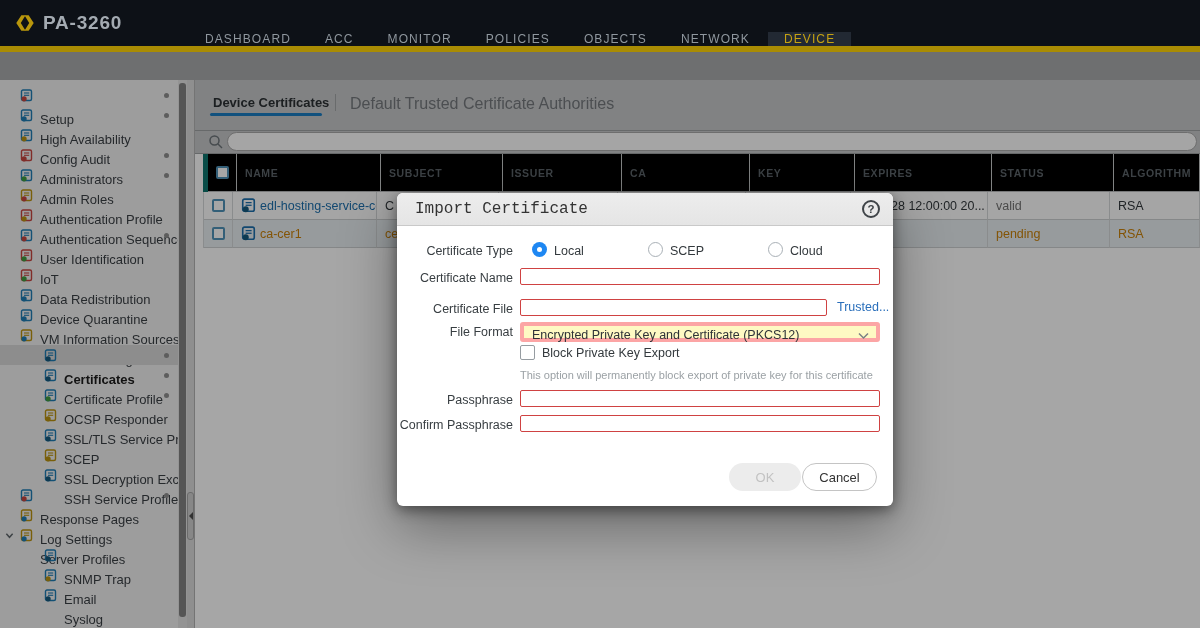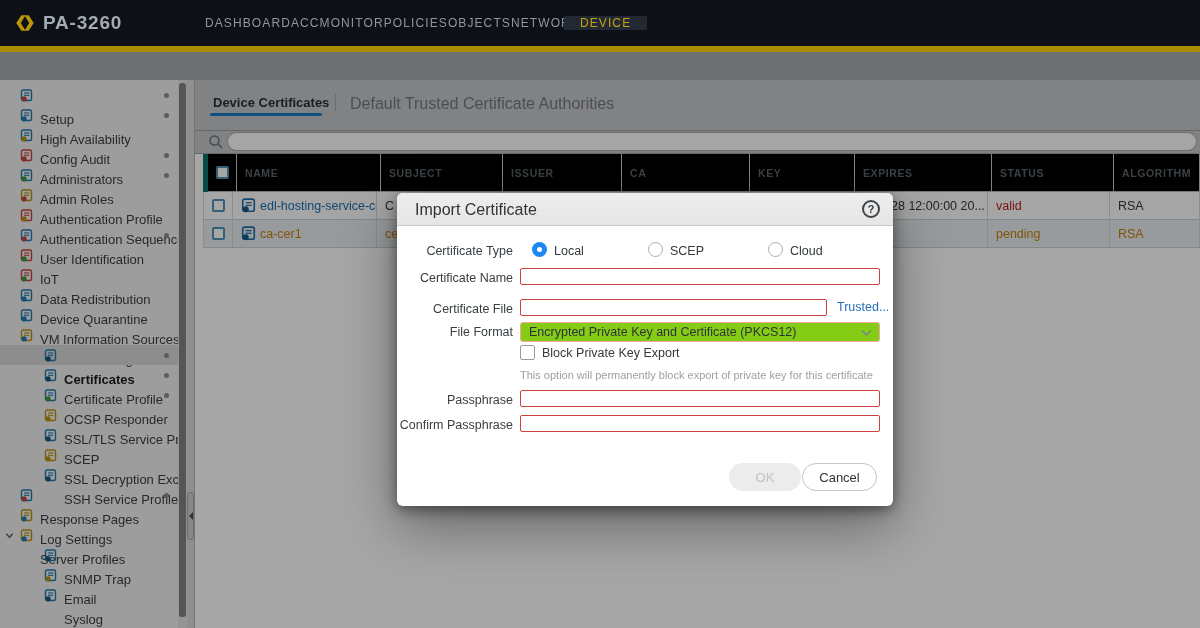--- a/index.html
+++ b/index.html
@@ -3,21 +3,21 @@
 <meta charset="utf-8">
 <style>
   * { box-sizing: border-box; margin: 0; padding: 0; }
   html,body { width:1200px; height:628px; overflow:hidden; }
   body { font-family:"Liberation Sans", sans-serif; position:relative; background:#fff; }
 
   
   #nav { position:absolute; top:0; left:0; width:1200px; height:46px; background:#0d1117; z-index:10; }
   #logo { position:absolute; left:14px; top:0; height:46px; display:flex; align-items:center; gap:7px; }
   #logo-text { color:#a4abb2; font-size:19px; font-weight:700; letter-spacing:.8px; }
-  #nav-items { position:absolute; left:205px; top:0; height:46px; display:flex; align-items:center; }
+  #nav-items { position:absolute; left:205px; top:0; height:46px; display:flex; align-items:flex-end; gap:34px; }
   .nav-item { display:flex; align-items:center; color:#8f979e; font-size:12px; letter-spacing:1.1px; cursor:pointer; }
   .nav-item.active { background:#222933; color:#c5a212; padding:0 16px; margin:0 -16px; }
 
   #gold-strip { position:absolute; top:46px; left:0; width:1200px; height:6px; background:#a98c04; z-index:10; }
 
   
   #sub-toolbar { position:absolute; top:52px; left:0; width:1200px; height:28px; background:#a9abad; }
 
   
   #sidebar { position:absolute; top:80px; left:0; width:178px; bottom:0; background:#f2f2f2; overflow:hidden; padding-top:5px; }
@@ -58,31 +58,31 @@
   .t-row.r0 { background:#fdfdfd; }
   .t-row.r1 { background:#e9eef1; }
   .cb { width:13px; height:13px; border:2px solid #4f93b8; border-radius:2px; background:#fff; cursor:pointer; }
   .td .cert-ic { margin-right:4px; flex:0 0 15px; }
 
   
   #overlay { position:absolute; top:52px; left:0; right:0; bottom:0; background:rgba(0,0,0,.35); z-index:40; }
   #modal { position:absolute; left:397px; top:193px; width:496px; height:313px; background:#fff; border-radius:6px; z-index:50;
            box-shadow:0 4px 14px rgba(0,0,0,.45), 0 20px 55px rgba(0,0,0,.38); }
   #modal-header { height:33px; background:linear-gradient(#ededed,#e5e5e5); border-bottom:1px solid #c9c9c9; border-radius:6px 6px 0 0; position:relative; }
-  #modal-title { position:absolute; left:18px; top:0; line-height:33px; font-size:16px; color:#333; }
+  #modal-title { position:absolute; left:18px; top:0; line-height:33px; font-size:16px; color:#333;font-family:Liberation Mono, monospace; }
   #modal-help { position:absolute; right:13px; top:7px; width:18px; height:18px; border:2px solid #3f4448; border-radius:50%; display:flex; align-items:center; justify-content:center; font-size:11.5px; font-weight:700; color:#3f4448; cursor:pointer; }
   #modal-body { position:absolute; top:33px; left:0; right:0; bottom:0;padding-left:48px; }
   .m-label { position:absolute; left:0; width:116px; text-align:right; font-size:12.5px; color:#383e42; }
   .m-input { position:absolute; left:123px; width:360px; height:17px; border:1px solid #cf4242; border-radius:2px; background:#fff; font-size:12px; padding:0 5px; outline:none; }
   .radio { position:absolute; width:15px; height:15px; border-radius:50%; cursor:pointer; }
   .radio.sel { background:#1e87f2; }
   .radio.sel::after { content:""; position:absolute; left:5px; top:5px; width:5px; height:5px; border-radius:50%; background:#fff; }
   .radio.unsel { border:1px solid #a9b0b6; background:#fff; }
   .radio-label { position:absolute; font-size:12.5px; color:#33393d; }
-  #m-select { position:absolute; left:123px; top:96px; width:360px; height:20px; border:1px solid #fca5a5; border-radius:3px; background:#84cc16; font-size:12.5px; color:#2f3338; line-height:18px; padding-left:8px; cursor:pointer; }
+  #m-select { position:absolute; left:123px; top:96px; width:360px; height:20px; border:4px solid #fca5a5; border-radius:3px; background:#fef9c3; font-size:12.5px; color:#2f3338; line-height:18px; padding-left:8px; cursor:pointer; }
   #m-select .sel-chev { position:absolute; right:7px; top:6px; }
   #m-check { position:absolute; left:123px; top:119px; width:15px; height:15px; border:1px solid #969ca1; border-radius:2px; background:#fff; cursor:pointer; }
   #m-check-label { position:absolute; left:145px; top:120px; font-size:12.5px; color:#33393d; }
   #m-helper { position:absolute; left:123px; top:143px; font-size:11px; color:#9ba1a5; }
   #m-browse { position:absolute; left:440px; top:74px; font-size:12.5px; color:#2a6fbb; cursor:pointer; }
   #m-buttons { position:absolute; right:16px; bottom:15px; display:flex; gap:1px; }
   .pill { height:28px; border-radius:14px; font-size:13px; display:flex; align-items:center; justify-content:center; cursor:pointer; }
   #btn-ok { width:72px; background:#ececec; color:#c2c2c2; border:none; }
   #btn-cancel { width:75px; background:#fff; color:#333; border:1px solid #c4c4c4; }
 </style>
@@ -418,21 +418,21 @@
           <div class="td">
             <span></span>
           </div>
           <div class="td">
             <span></span>
           </div>
           <div class="td" style="padding-left: 40px;">
             <span style="color: rgb(51, 57, 61);">28 12:00:00 20...</span>
           </div>
           <div class="td">
-            <span style="color: #b91c1c;">valid</span>
+            <span style="color: #737373;">valid</span>
           </div>
           <div class="td">
             <span style="color: rgb(51, 57, 61);">RSA</span>
           </div>
         </div>
         <div class="t-row r1">
           <div class="td">
             <span class="cb"></span>
           </div>
           <div class="td">

